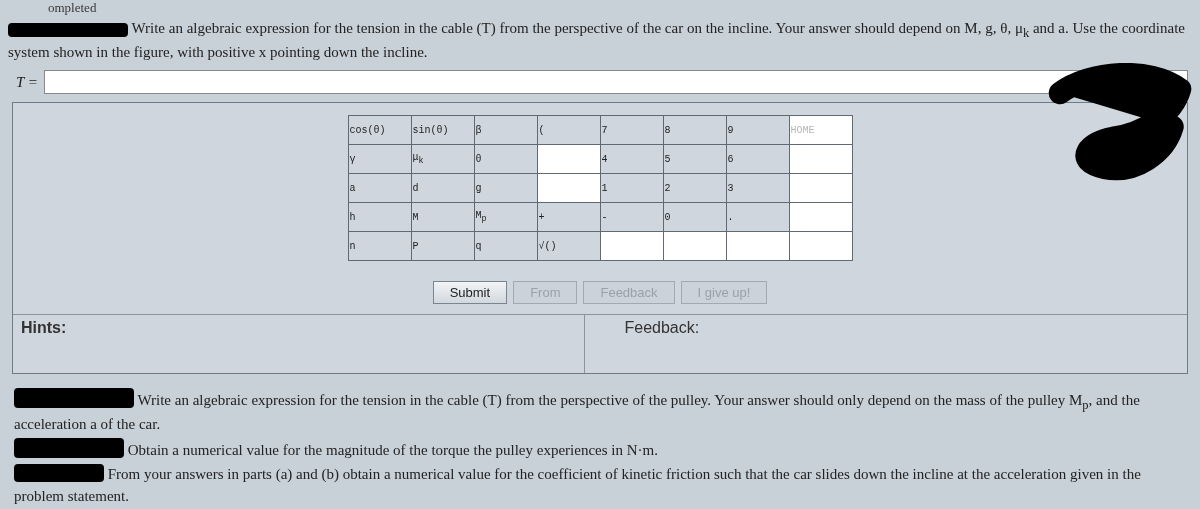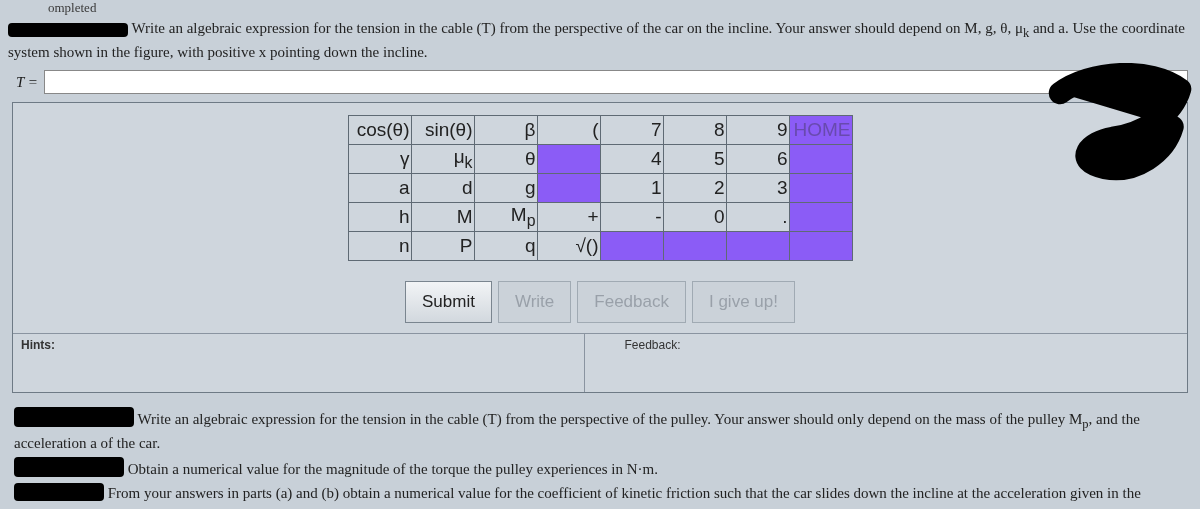--- a/index.html
+++ b/index.html
@@ -65,61 +65,61 @@
     justify-content:center;
     padding: 12px 0 6px 0;
   }
   .keypad {
     border-collapse: collapse;
   }
   .keypad td {
     width: 60px;
     height: 26px;
     border: 1px solid #5f6a74;
-    text-align: right;
+    text-align: left;
     vertical-align: middle;
-    font-family: Liberation Sans, sans-serif;
-    font-size: 19px;
+    font-family: Liberation Mono, monospace;
+    font-size: 10px;
     color: #222;
     cursor: pointer;
     background:#cfd6dd;
   }
   .keypad td.narrow { width:30px; }
-  .keypad td.blank { background:#8b5cf6; color: rgba(40,40,40,0.35); }
+  .keypad td.blank { background:#ffffff; color: rgba(40,40,40,0.35); }
   .submit-row {
     display:flex;
     align-items:center;
     gap:6px;
     justify-content:center;
     padding: 14px 0 10px 0;
   }
   .btn {
     font-family: Arial, sans-serif;
-    font-size: 17px;
-    padding: 10px 16px;
+    font-size: 13px;
+    padding: 3px 16px;
     border: 1px solid #7a858f;
     background: linear-gradient(#f2f4f6,#d2d8de);
     color:#222;
     cursor:pointer;
   }
   .btn.ghost {
     color: rgba(60,70,80,0.35);
     background: #cbd2d9;
     border: 1px solid #a0aab3;
     cursor: default;
   }
   .hints-feed {
     display:flex;
     border-top:1px solid #8a94a0;
   }
   .hints-feed > div {
     flex:1;
     padding: 4px 8px 20px 8px;
     font-family: Arial, sans-serif;
-    font-size: 12px;
+    font-size: 16px;
     color:#333;
     min-height: 34px;
   }
   .hints-feed .hints { border-right:1px solid #8a94a0; font-weight:bold;}
   .hints-feed .feedback { font-weight:normal; text-align:left; padding-left:40px;}
   .footer-questions {
     margin: 14px 14px 0 14px;
     font-family: Georgia, serif;
     font-size: 15px;
     color:#222;
@@ -222,21 +222,21 @@
               <td class="blank"></td>
               <td class="blank"></td>
               <td class="blank"></td>
             </tr>
           </tbody>
       </table>
     </div>
 
     <div class="submit-row">
       <button class="btn">Submit</button>
-      <button class="btn ghost">Write</button>
+      <button class="btn ghost">From</button>
       <button class="btn ghost">Feedback</button>
       <button class="btn ghost">I give up!</button>
     </div>
 
     <div class="hints-feed">
       <div class="hints">Hints:</div>
       <div class="feedback">Feedback:</div>
     </div>
   </div>
 

